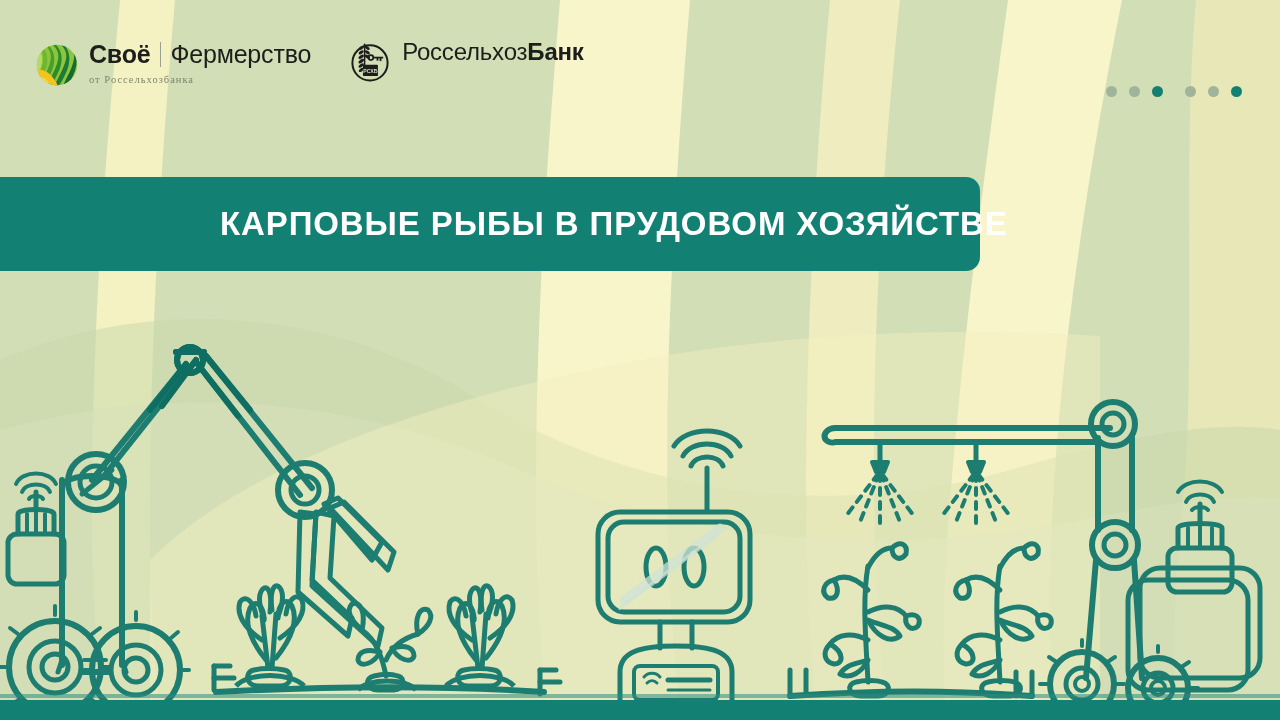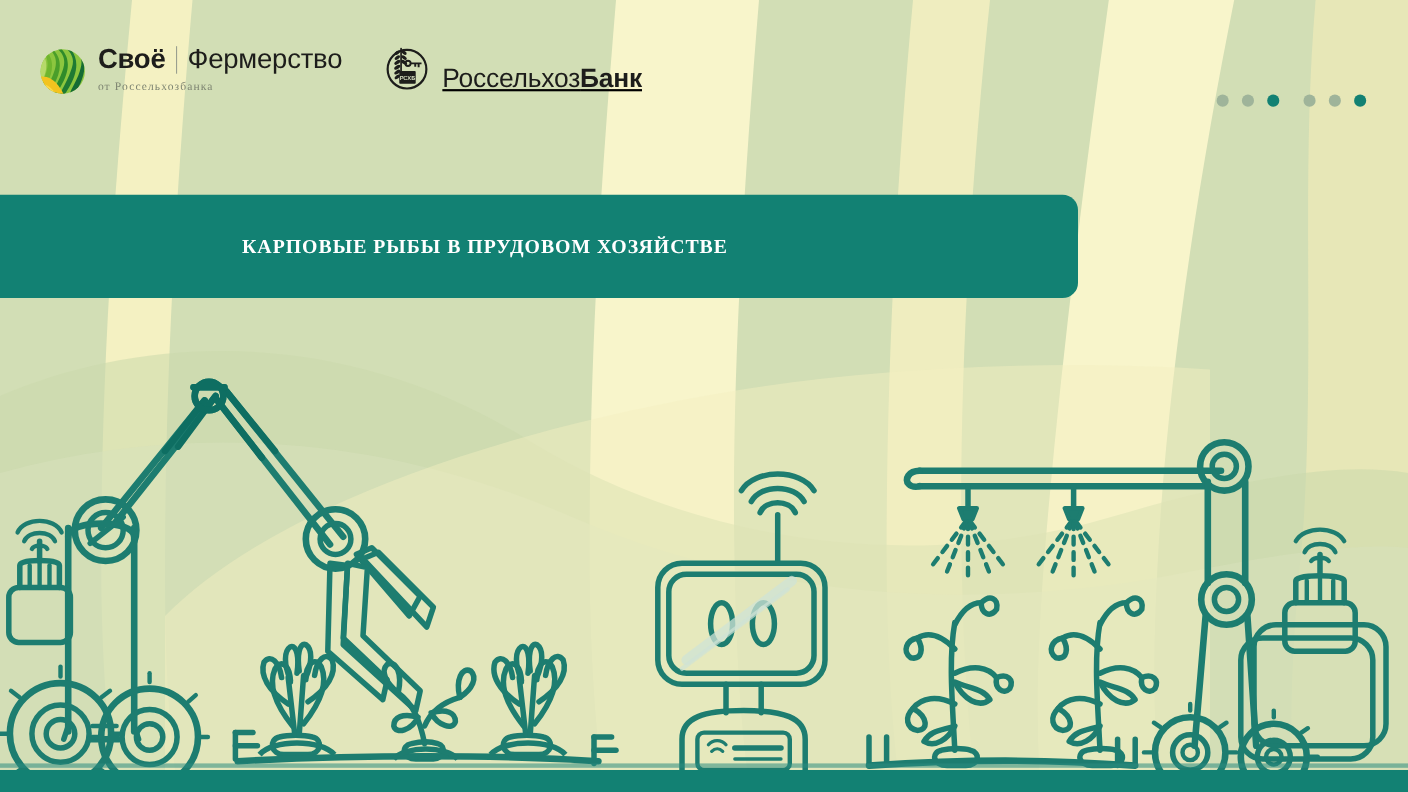--- a/index.html
+++ b/index.html
@@ -48,22 +48,22 @@
     font-size:25px; font-weight:400; color:#1d1d1b;
     letter-spacing:-0.2px; line-height:1;
   }
   .svoe-sub {
     margin-top:7px;
     font-size:10.5px; color:#7d8471;
     letter-spacing:1.0px; font-weight:400;font-family:Liberation Serif, serif;
   }
 
   .rshb-logo {
-    display:flex; align-items:flex-end;
-    margin-left:37px; margin-top:-2px;text-decoration:underline;
+    display:flex; align-items:flex-start;
+    margin-left:37px; margin-top:-2px;
   }
   .rshb-mark { width:44px; height:44px; flex:none; }
   .rshb-word {
     margin-left:10px;
     font-size:24px; color:#1d1d1b; line-height:1;
     letter-spacing:-0.2px;
     white-space:nowrap;
   }
   .rshb-word b { font-weight:bold; }
 
@@ -93,25 +93,24 @@
   }
   .title-bar-2 {
     left:150px; top:288px;
     width:1130px; height:88px;
     border-radius:14px 0 0 14px;
     padding-left:72px;
   }
   .title-text {
     color:#ffffff;
     font-weight:bold;
-    font-size:18px;
+    font-size:33px;
     letter-spacing:0.9px;
     line-height:1.05;
     white-space:nowrap;
-    font-family:Liberation Serif, serif;
   }
 
   
   .illus {
     position:absolute; left:0; top:0;
     width:1280px; height:720px;
     z-index:15;
     pointer-events:none;
   }
   .illus-front { z-index:28; }

